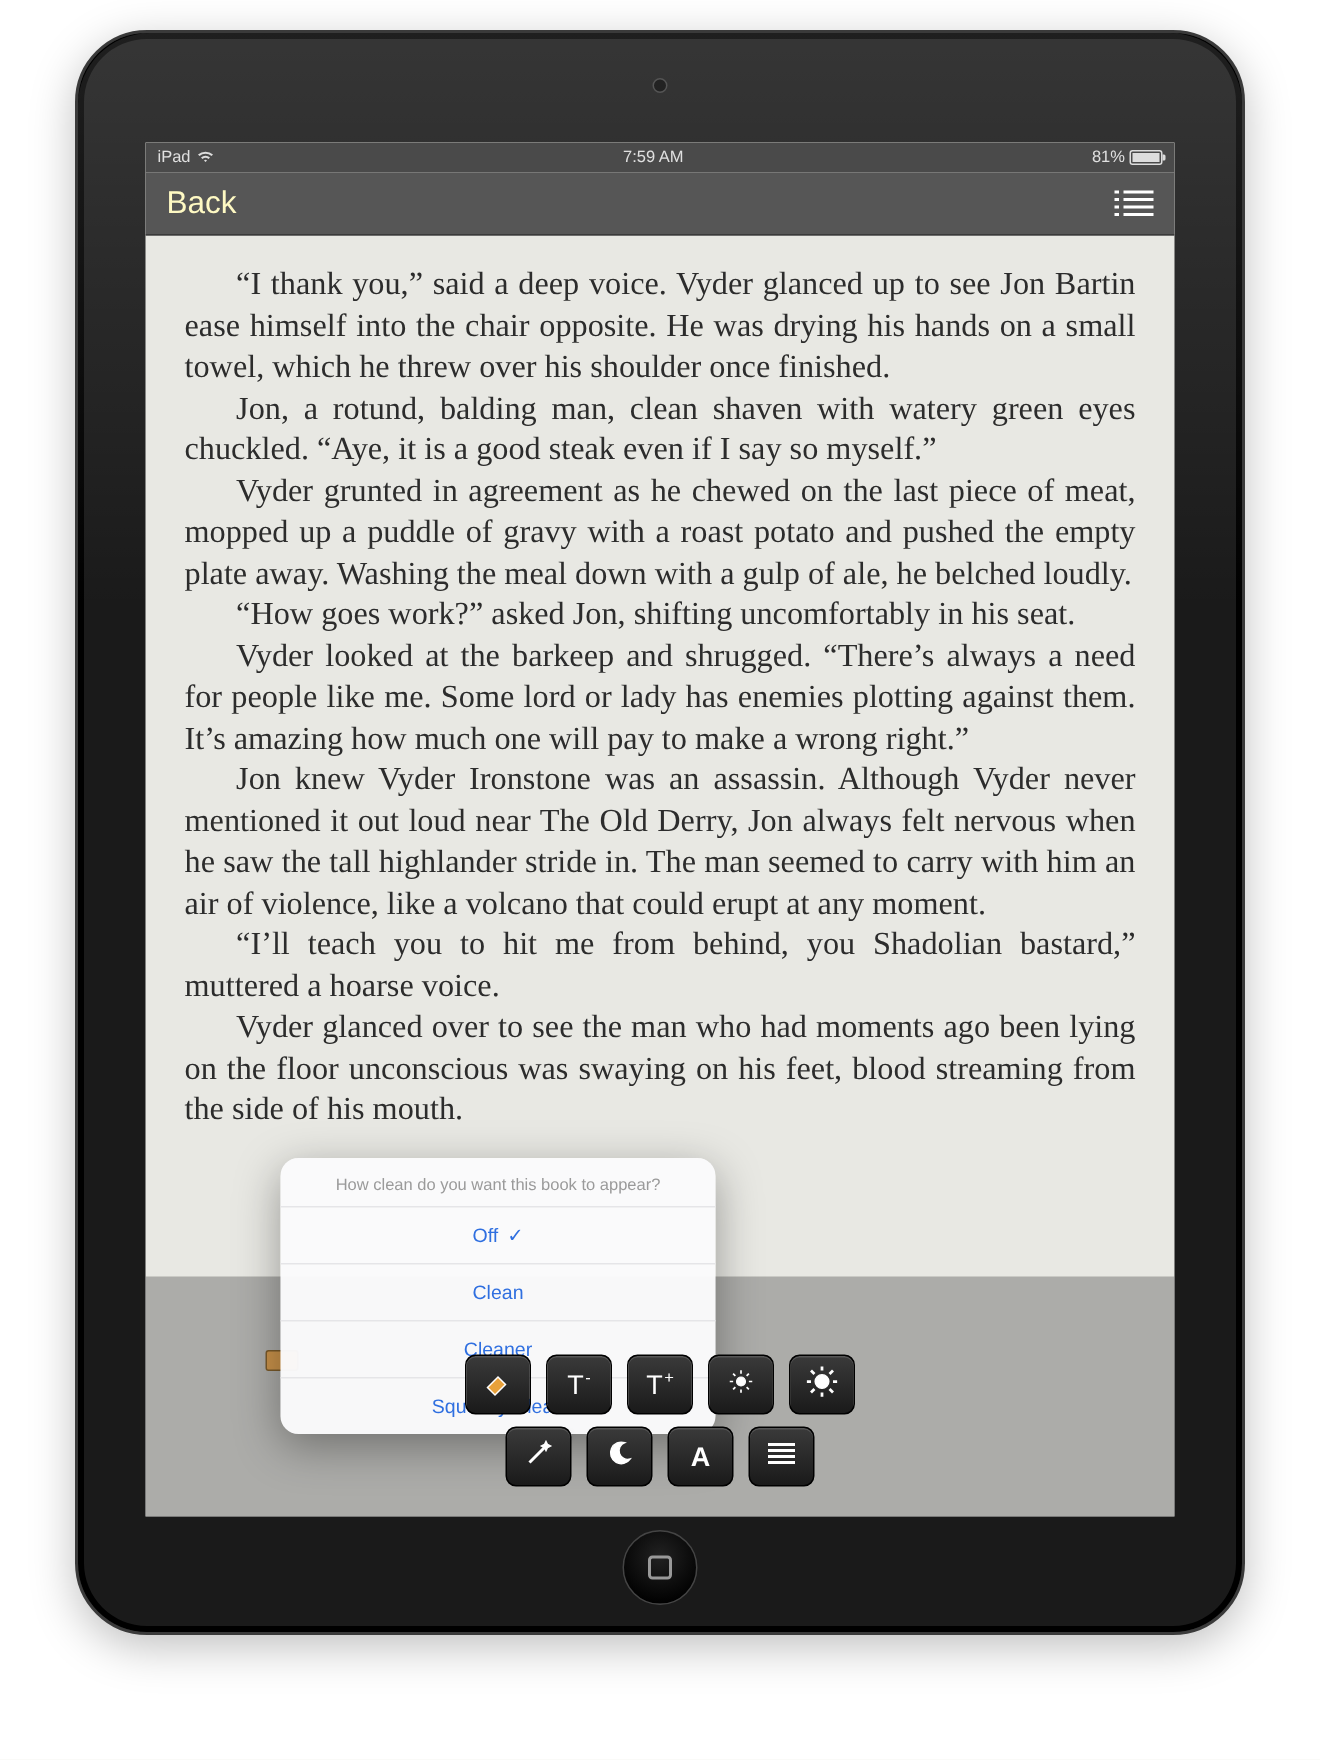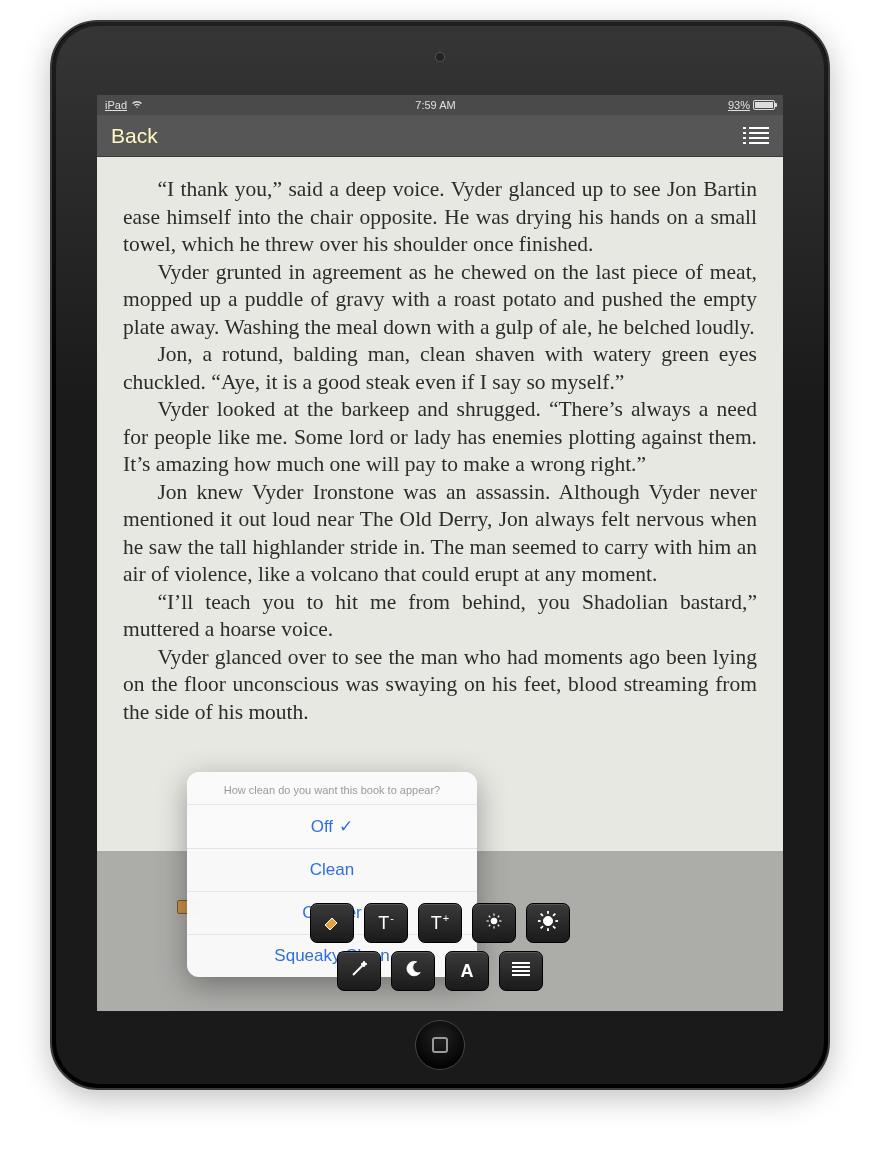--- a/index.html
+++ b/index.html
@@ -42,21 +42,21 @@
     position: relative; overflow: hidden;
     margin-top: -4px;
   }
   
   .statusbar {
     height: 20px; width: 100%;
     background: #4a4a4a; color: #e0e0e0;
     display: flex; align-items: center; justify-content: space-between;
     font-size: 11px; padding: 0 8px;
   }
-  .statusbar .left, .statusbar .right { display:flex; align-items:center; gap:4px;text-decoration:underline; }
+  .statusbar .left, .statusbar .right { display:flex; align-items:center; gap:4px; }
   .battery { display:inline-flex; align-items:center; gap:3px;}
   .battery-icon{
     width:22px; height:10px; border:1px solid #ddd; border-radius:2px; position:relative;
   }
   .battery-icon::after{ content:""; position:absolute; right:-3px; top:2px; width:2px; height:4px; background:#ddd; border-radius:0 1px 1px 0;}
   .battery-fill{ position:absolute; left:1px; top:1px; bottom:1px; width:90%; background:#ddd; }
   
   .navbar {
     height: 42px; background: #565656; color:#fff;
     display:flex; align-items:center; justify-content:space-between;
@@ -122,21 +122,21 @@
     border-right:12px solid transparent;
     border-top:12px solid rgba(250,250,252,0.97);
     filter: drop-shadow(0 2px 2px rgba(0,0,0,0.2));
   }
   .popover-header{
     font-size: 11px; color:#9a9a9a; text-align:center;
     padding: 12px 12px 8px;
   }
   .popover-item{
     text-align:center; padding: 11px 0;
-    font-size: 17px; color:#2f6fe0;
+    font-size: 13px; color:#2f6fe0;
     border-top: 1px solid #e5e5e8;
     cursor:pointer;
   }
   .popover-item .check{ color:#2f6fe0; margin-left:6px; }
   .ticket{
     position:absolute; left:80px; top:805px;
     width:22px; height:14px; background:#c9924a; border:1px solid #7a5a2a; border-radius:2px;
   }
 </style>
 </head>
@@ -153,21 +153,21 @@
           <span>iPad</span>
           <span>
             <svg width="12" height="10" viewBox="0 0 12 10">
                 <path d="M6 9 L7 8 A1.4 1.4 0 0 0 5 8 Z M3 6 A4.5 4.5 0 0 1 9 6 L8 7 A3 3 0 0 0 4 7 Z M1 4 A7.5 7.5 0 0 1 11 4 L10 5 A6 6 0 0 0 2 5 Z" fill="#ddd"></path>
               </svg>
           </span>
         </div>
         <div>7:59 AM</div>
         <div class="right">
           <span class="battery">
-            <span>93%</span>
+            <span>81%</span>
             <span class="battery-icon">
                 <span class="battery-fill"></span>
               </span>
           </span>
         </div>
       </div>
 
       <div class="navbar">
         <div class="back">Back</div>
         <div class="menu">
@@ -175,22 +175,23 @@
               <span></span>
               <span></span>
               <span></span>
               <span></span>
             </span>
         </div>
       </div>
 
       <div class="page" id="page">
           <p>“I thank you,” said a deep voice. Vyder glanced up to see Jon Bartin ease himself into the chair opposite. He was drying his hands on a small towel, which he threw over his shoulder once finished.</p>
+          <p>Jon, a rotund, balding man, clean shaven with watery green eyes chuckled. “Aye, it is a good steak even if I say so myself.”</p>
           <p>Vyder grunted in agreement as he chewed on the last piece of meat, mopped up a puddle of gravy with a roast potato and pushed the empty plate away. Washing the meal down with a gulp of ale, he belched loudly.</p>
-          <p>Jon, a rotund, balding man, clean shaven with watery green eyes chuckled. “Aye, it is a good steak even if I say so myself.”</p>
+          <p>“How goes work?” asked Jon, shifting uncomfortably in his seat.</p>
           <p>Vyder looked at the barkeep and shrugged. “There’s always a need for people like me. Some lord or lady has enemies plotting against them. It’s amazing how much one will pay to make a wrong right.”</p>
           <p>Jon knew Vyder Ironstone was an assassin. Although Vyder never mentioned it out loud near The Old Derry, Jon always felt nervous when he saw the tall highlander stride in. The man seemed to carry with him an air of violence, like a volcano that could erupt at any moment.</p>
           <p>“I’ll teach you to hit me from behind, you Shadolian bastard,” muttered a hoarse voice.</p>
           <p>Vyder glanced over to see the man who had moments ago been lying on the floor unconscious was swaying on his feet, blood streaming from the side of his mouth.</p>
         </div>
 
       <div class="dim-overlay"></div>
 
       <div class="ticket"></div>
 

